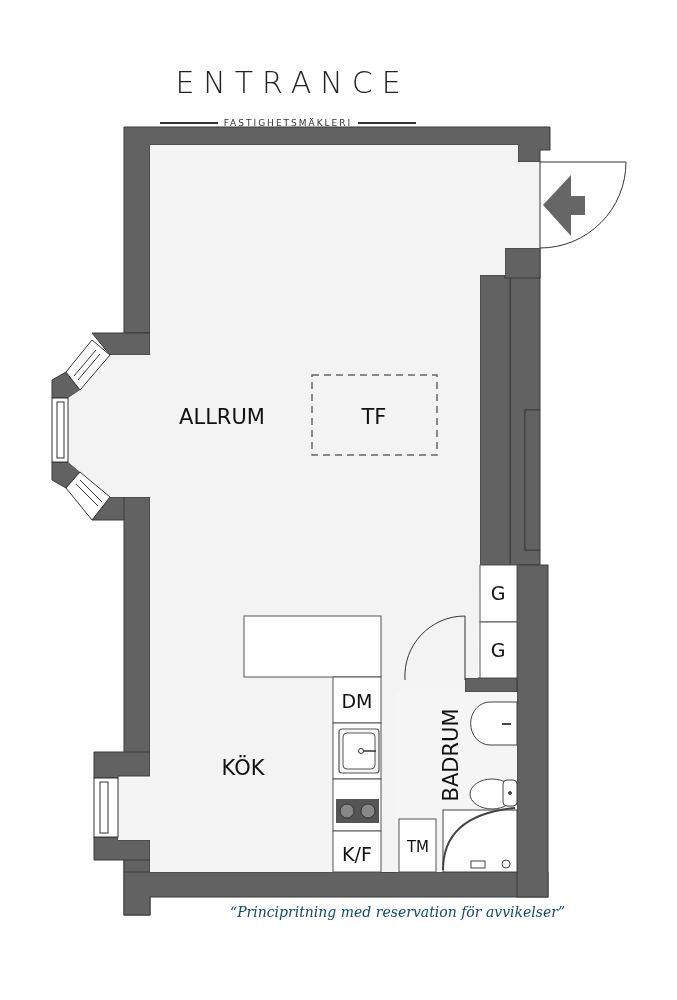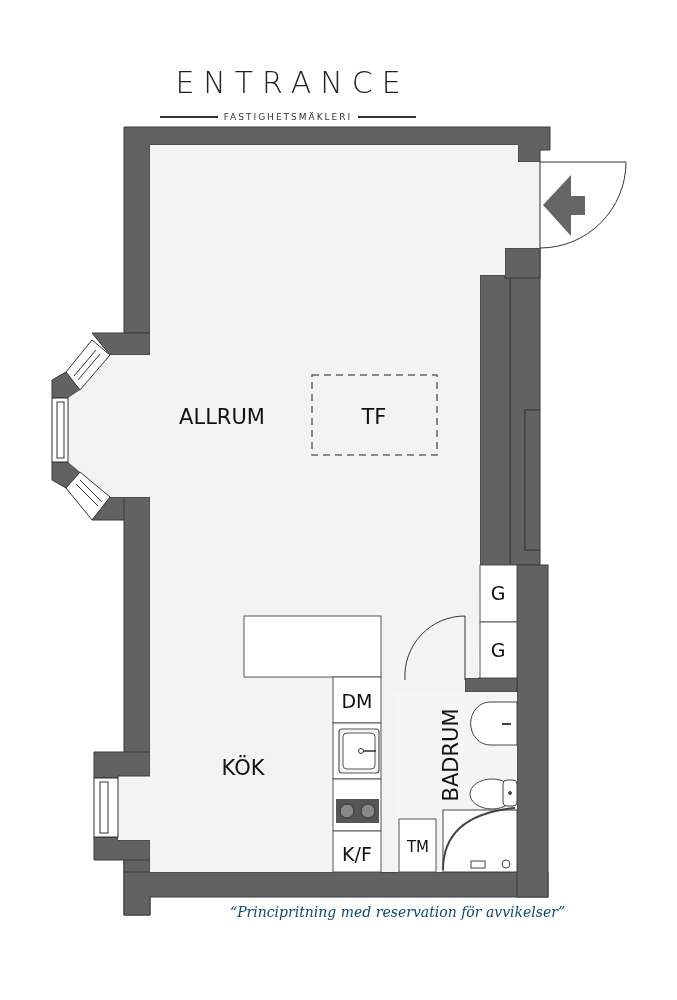--- a/index.html
+++ b/index.html
@@ -1,19 +1,19 @@
 <!DOCTYPE html>
 <html><head>
 <meta charset="utf-8">
 <style>
   html, body { margin: 0; padding: 0; background: #ffffff; }
   body { width: 677px; height: 1000px; position: relative; overflow: hidden; font-family: "DejaVu Sans", sans-serif; }
   .logo { position: absolute; left: 0; width: 576px; top: 66px; text-align: center; }
   .logo-main { font-family: "DejaVu Sans", sans-serif; font-weight: 200; font-size: 30px; letter-spacing: 9px; color: #222; line-height: 34px; padding-left: 9px; }
-  .logo-sub-row { display: flex; justify-content: center; align-items: center; margin-top: 12px; gap: 6px; }
+  .logo-sub-row { display: flex; justify-content: center; align-items: center; margin-top: 18px; gap: 6px; }
   .logo-line { width: 58px; height: 1.5px; background: #333; }
   .logo-sub { font-size: 9px; letter-spacing: 2px; color: #333; }
   svg.plan { position: absolute; left: 0; top: 0; }
   .lbl { font-family: "DejaVu Sans", sans-serif; fill: #111; }
   .disclaimer { position: absolute; left: 230px; top: 904px; font-family: "DejaVu Serif", serif; font-style: italic; font-size: 14px; color: #0c4a6e; white-space: nowrap; }
 </style>
 </head>
 <body>
 
 <div class="logo">

